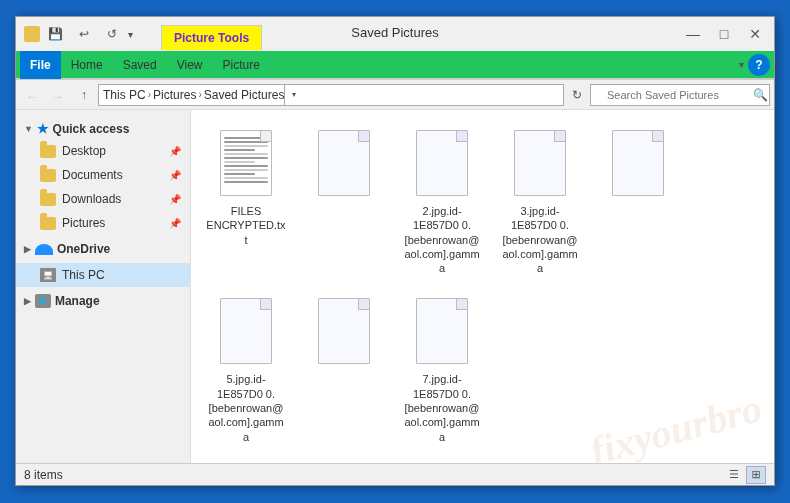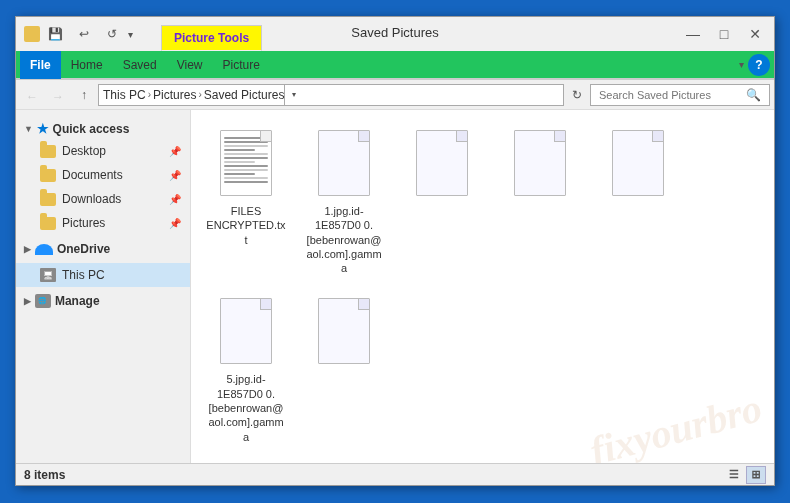--- a/index.html
+++ b/index.html
@@ -199,21 +199,21 @@
       width: 22px; height: 22px;
       display: flex; align-items: center; justify-content: center;
       font-size: 12px; color: #555;
       cursor: pointer;
     }
     .search-box {
       width: 180px; height: 22px;
       border: 1px solid #aaa;
       background: #fff;
       display: flex; align-items: center;
-      padding: 0 8px;
+      padding: 0 16px;
       gap: 4px;
     }
     .search-box input {
       border: none; outline: none;
       flex: 1; font-size: 11px;
       color: #999;
       background: transparent;
     }
     .search-icon-small { color: #666; font-size: 12px; }
 
@@ -407,21 +407,20 @@
     .status-bar {
       height: 22px;
       background: #f0f0f0;
       border-top: 1px solid #ccc;
       display: flex;
       align-items: center;
       padding: 0 8px;
       font-size: 12px;
       color: #333;
       justify-content: space-between;
-      font-weight: bold;
     }
     .view-buttons {
       display: flex; gap: 2px;
     }
     .view-btn {
       width: 20px; height: 18px;
       display: flex; align-items: center; justify-content: center;
       cursor: pointer;
       font-size: 11px;
       color: #555;
@@ -571,33 +570,34 @@
               </div>
             </div>
           </div>
           <div class="file-label">FILES ENCRYPTED.txt</div>
         </div>
 
         <div class="file-item">
           <div class="file-icon-large">
             <div class="generic-page"></div>
           </div>
-          <div class="file-label">1.jpg.id-1E857D0 0.[bebenrowan@ aol.com].gamma</div>
         </div>
 
         <div class="file-item">
           <div class="file-icon-large">
             <div class="generic-page"></div>
           </div>
+          <div class="file-label">2.jpg.id-1E857D0 0.[bebenrowan@ aol.com].gamma</div>
         </div>
 
         <div class="file-item">
           <div class="file-icon-large">
             <div class="generic-page"></div>
           </div>
+          <div class="file-label">3.jpg.id-1E857D0 0.[bebenrowan@ aol.com].gamma</div>
         </div>
 
         <div class="file-item">
           <div class="file-icon-large">
             <div class="generic-page"></div>
           </div>
         </div>
 
         <div class="file-item">
           <div class="file-icon-large">
@@ -605,20 +605,26 @@
           </div>
           <div class="file-label">5.jpg.id-1E857D0 0.[bebenrowan@ aol.com].gamma</div>
         </div>
 
         <div class="file-item">
           <div class="file-icon-large">
             <div class="generic-page"></div>
           </div>
         </div>
 
+        <div class="file-item">
+          <div class="file-icon-large">
+            <div class="generic-page"></div>
+          </div>
+          <div class="file-label">7.jpg.id-1E857D0 0.[bebenrowan@ aol.com].gamma</div>
+        </div>
       </div>
 
       <div class="watermark">fixyourbro</div>
     </div>
   </div>
 
   <div class="status-bar">
     <span>8 items</span>
     <div class="view-buttons">
       <div class="view-btn">☰</div>

